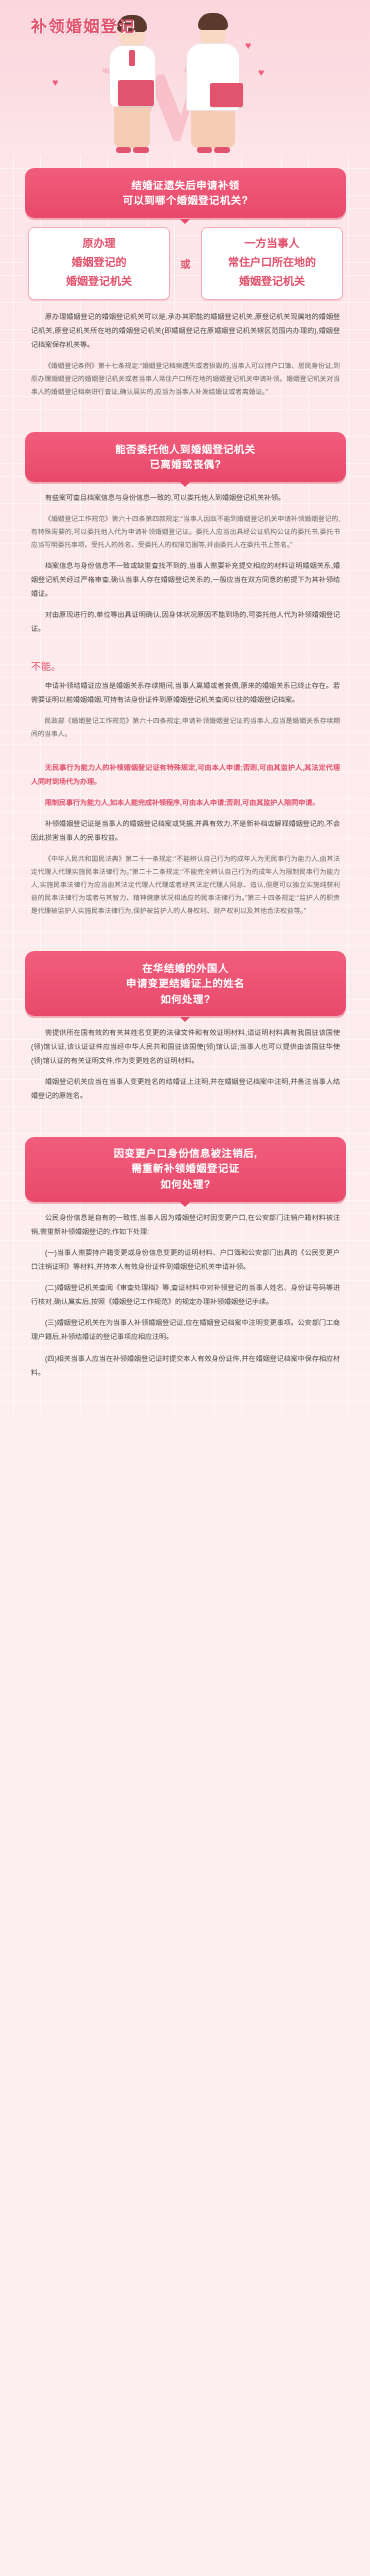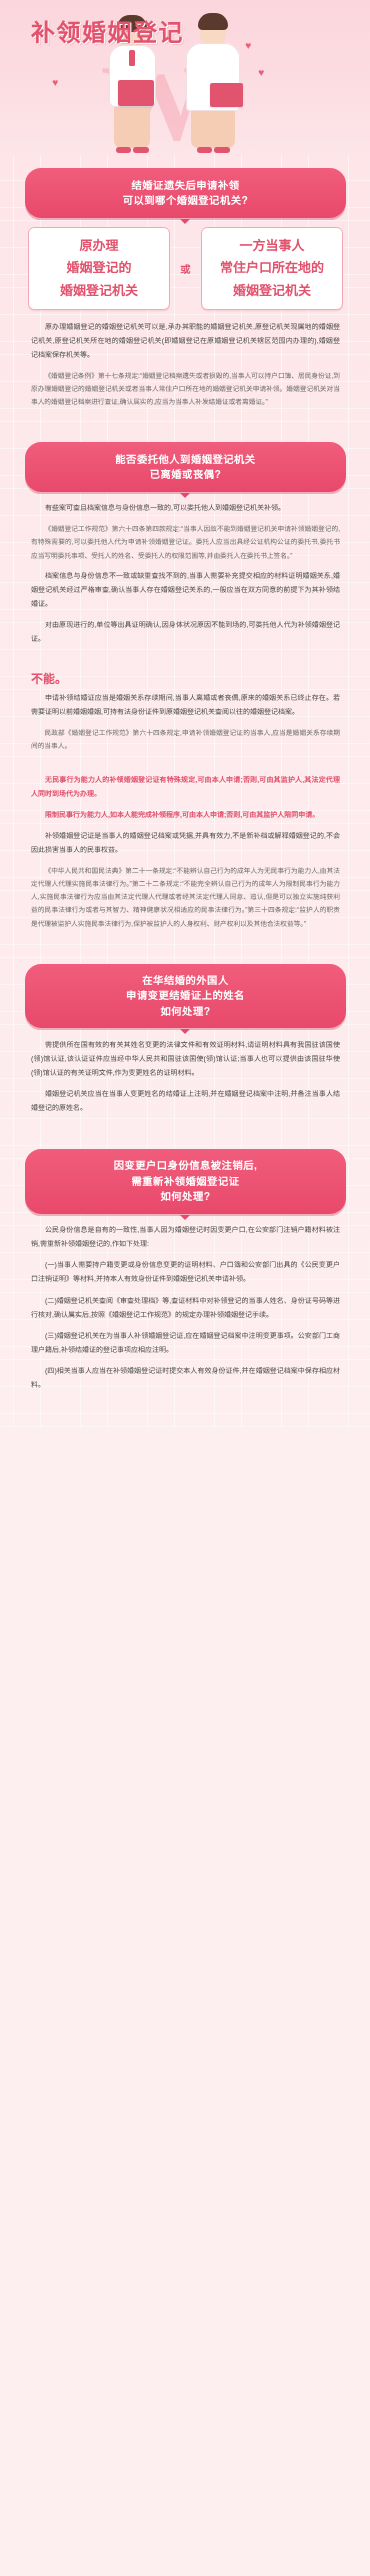--- a/index.html
+++ b/index.html
@@ -34,21 +34,21 @@
     line-height: 1;
     font-weight: bold;
     color: rgba(241,122,141,0.30);
     letter-spacing: -5.2px;
     font-family: "Liberation Serif", serif;
     user-select:none;
   }
   .hero-title {
     position:absolute;
     left: 31px; top: 13.4px;
-    font-size: 24px;
+    font-size: 16px;
     font-weight: bold;
     color: #e2536e;
     letter-spacing: 1.5px;
     text-shadow: 1px 1px 0 #fff, 2.1px 2.1px 0 rgba(226,83,110,0.18);
     text-align: right;
   }
   .hearts span {
     position:absolute;
     color:#ef5c78;
     font-size: 10.3px;
@@ -75,39 +75,39 @@
   .shoe { width:15.5px; height:6.2px; background:#e2536e; border-radius:3.1px; display:inline-block; margin:0 1px; }
   .cert { position:absolute; left:30px; top:54px; width:36px; height:26px; background:#e2536e; border-radius:2.1px; box-shadow:0 1px 2.1px rgba(0,0,0,.12); }
   .cert2 { position:absolute; left:122px; top:57px; width:33px; height:24px; background:#e2536e; border-radius:2.1px; box-shadow:0 1px 2.1px rgba(0,0,0,.12); }
 
   
   .section { padding: 0 15.5px 13.4px; }
   .qbox {
     position: relative;
     margin: 13.4px 9.3px 9.3px;
     background: linear-gradient(180deg,#f15d7c 0%, #e8496b 100%);
-    border-radius: 16px;
+    border-radius: 9px;
     padding: 9.3px 12.4px;
     text-align:center;
     color:#fff;
     font-size: 10.3px;
     font-weight: bold;
     line-height: 1.5;
     letter-spacing: 0.5px;
     box-shadow: 0 2.1px 0 rgba(208,60,88,0.35);
   }
   .qbox .tick {
     position:absolute; left:50%; bottom:-5.7px; margin-left:-5.7px;
     width:0;height:0;border-left:5.7px solid transparent;border-right:5.7px solid transparent;
     border-top:5.7px solid #e8496b;
   }
   .answer-strong {
     color:#e2536e;
-    font-weight:bold;
-    font-size: 12px;
+    font-weight:normal;
+    font-size: 10px;
     margin: 2.1px 15.5px 5.2px;
   }
   p.body {
     font-size: 7px;
     line-height: 2.0;
     color: #4a4a4a;
     margin: 0 15.5px 7.2px;
     text-align: justify;
   }
   p.body.indent { text-indent: 2em; }
@@ -126,25 +126,26 @@
     display:flex; align-items:center; justify-content:center;
     gap: 5.2px; margin: 6.2px 12.4px 10.3px;
   }
   .opt-card {
     flex:1;
     background:#fff;
     border: 1px solid #f2a8b8;
     border-radius: 6.2px;
     padding: 7.2px 5.2px;
     text-align:center;
-    font-size: 13px;
+    font-size: 11px;
     line-height: 1.7;
     color:#e2536e;
     font-weight: bold;
     box-shadow: 0 1.5px 0 rgba(242,168,184,.35);
+    font-family: Liberation Mono, monospace;
   }
   .opt-or {
     width: 20.6px; text-align:center;
     font-size: 10.3px; font-weight:bold; color:#e2536e;
   }
   .foot-space { height: 14.4px; }
 </style>
 </head>
 <body>
 

